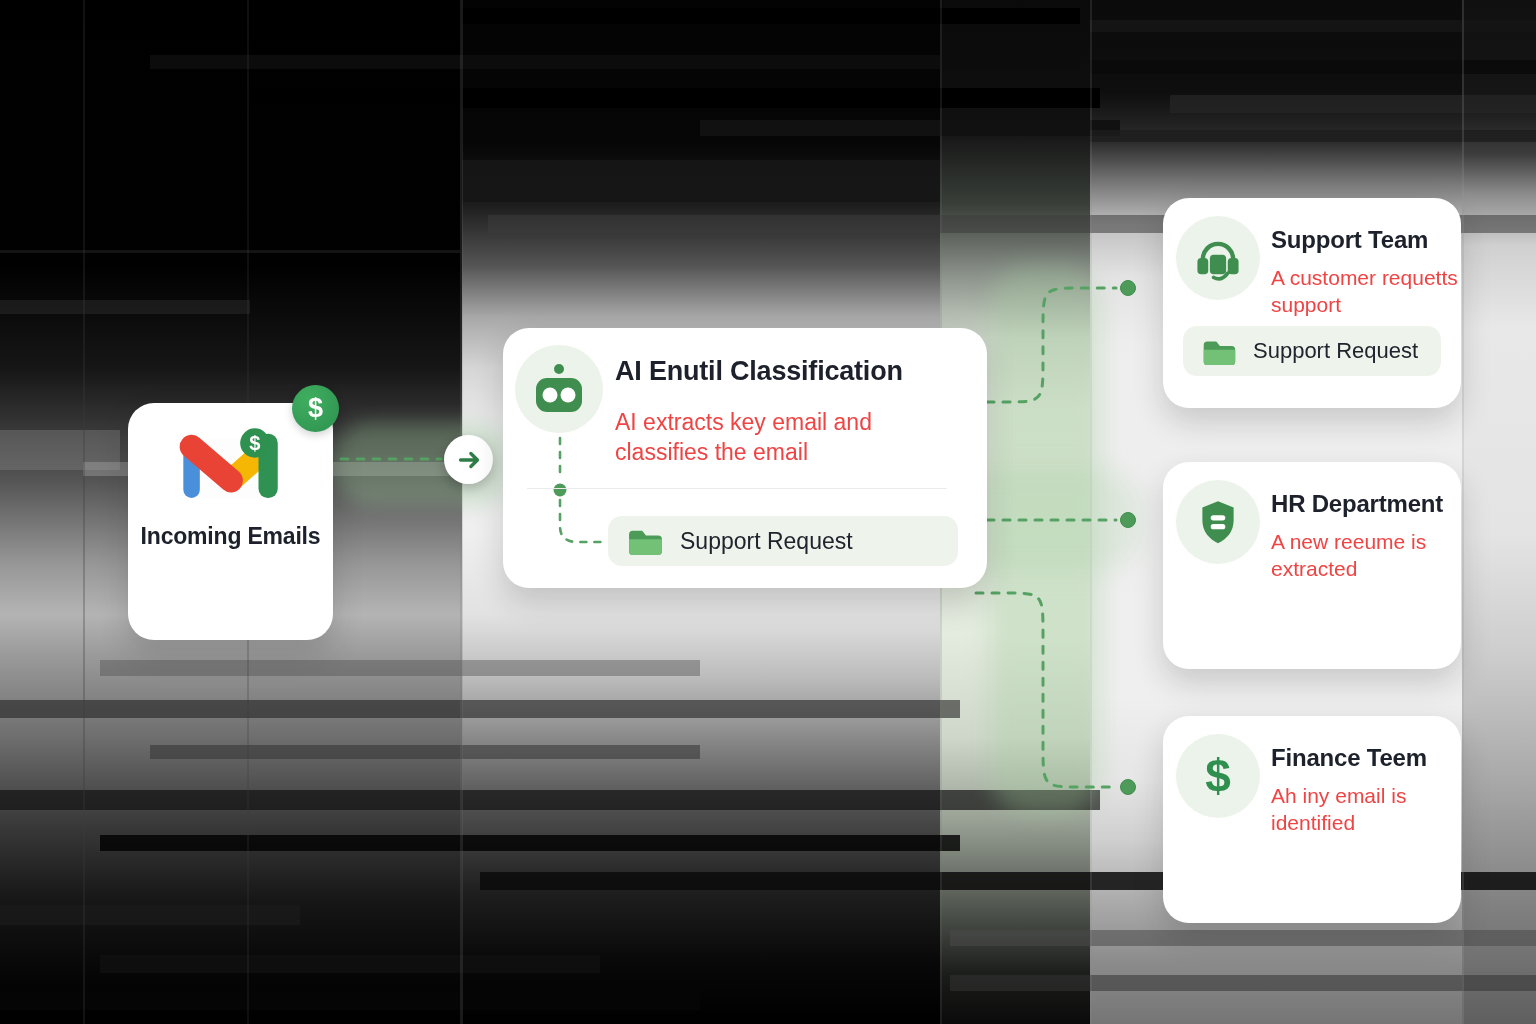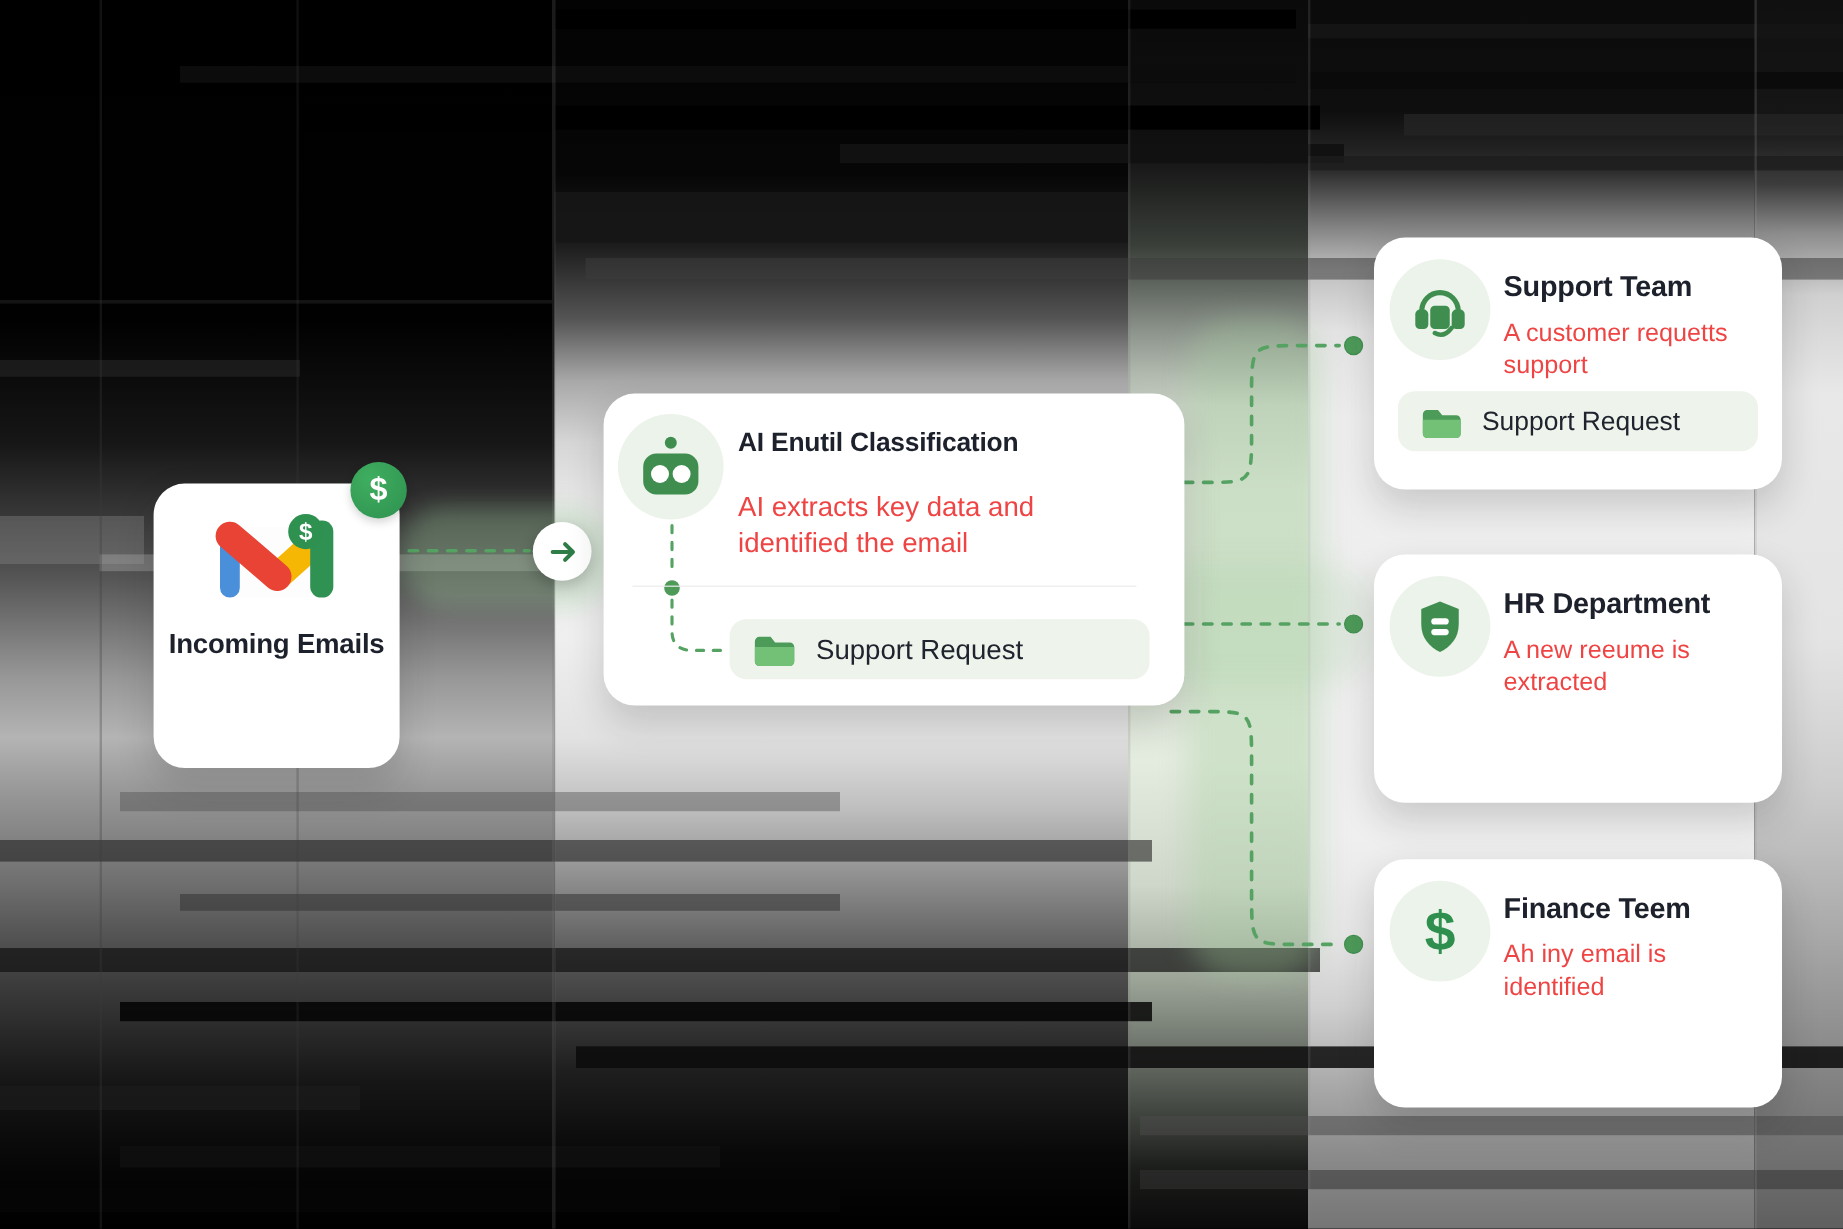--- a/index.html
+++ b/index.html
@@ -26,26 +26,26 @@
   .iconcircle{position:absolute;background:#ecf3ea;border-radius:50%;display:flex;align-items:center;justify-content:center;}
   
   #card-incoming{left:128px;top:403px;width:205px;height:237px;text-align:center;}
   #card-incoming .title{position:absolute;left:0;right:0;top:120px;font-size:23px;}
   #card-incoming .sub{position:absolute;left:18px;right:18px;top:157px;font-size:20px;}
   .badge-big{position:absolute;left:164px;top:-18px;width:47px;height:47px;border-radius:50%;
     background:radial-gradient(circle at 35% 30%,#3fae5f,#2e9150);display:flex;align-items:center;justify-content:center;
     color:#fff;font-size:27px;font-weight:700;box-shadow:0 3px 8px rgba(0,0,0,.18);}
   
   #card-ai{left:503px;top:328px;width:484px;height:260px;}
-  #card-ai .title{position:absolute;left:112px;top:28px;font-size:22px;}
+  #card-ai .title{position:absolute;left:112px;top:28px;font-size:27px;}
   #card-ai .sub{position:absolute;left:112px;top:80px;width:300px;font-size:23px;}
   #card-ai .divider{position:absolute;left:24px;right:40px;top:160px;height:1px;background:#ececec;}
   #card-ai .chip{left:105px;top:188px;width:350px;height:50px;}
   
-  .rcard{width:340px;}
+  .rcard{width:298px;margin-left:18px;}
   .rcard .title{position:absolute;left:108px;top:28px;font-size:24px;}
   .rcard .sub{position:absolute;left:108px;top:66px;width:200px;font-size:21px;}
   .rcard .chip{left:20px;top:128px;right:20px;height:50px;}
   .rcard .iconcircle{left:13px;top:18px;width:84px;height:84px;}
   #card-support{left:1145px;top:198px;height:210px;}
   #card-hr{left:1145px;top:462px;height:207px;}
   #card-finance{left:1145px;top:716px;height:207px;}
   
   .arrow-node{position:absolute;left:444px;top:435px;width:49px;height:49px;border-radius:50%;background:#fff;
     box-shadow:0 5px 12px rgba(0,0,0,.22);display:flex;align-items:center;justify-content:center;}
@@ -148,21 +148,21 @@
       </svg>
     </div>
     <svg width="130" height="240" viewBox="0 0 130 240" style="position:absolute;left:0;top:0;">
       <g fill="none" stroke="#55a263" stroke-width="2.6" stroke-linecap="round" stroke-dasharray="6 8">
         <path d="M57,110 V152"></path>
         <path d="M57,172 V198 Q57,214 74,214 H100"></path>
       </g>
       <circle cx="57" cy="162" r="6.5" fill="#4d9a59"></circle>
     </svg>
     <div class="title">AI Enutil Classification</div>
-    <div class="sub">AI extracts key data and identified the email</div>
+    <div class="sub">AI extracts key email and classifies the email</div>
     <div class="divider"></div>
     <div class="chip">
       <svg width="38" height="30" viewBox="0 0 40 32">
         <path d="M3,9 a4,4 0 0 1 4,-4 h10 l4,5 h13 a4,4 0 0 1 4,4 v13 a4,4 0 0 1 -4,4 h-27 a4,4 0 0 1 -4,-4 Z" fill="#4c9b58"></path>
         <path d="M3,14 h35 v13 a4,4 0 0 1 -4,4 h-27 a4,4 0 0 1 -4,-4 Z" fill="#72c177"></path>
       </svg>
       <span class="chip-label" style="font-size:23px">Support Request</span>
     </div>
   </div>
 

